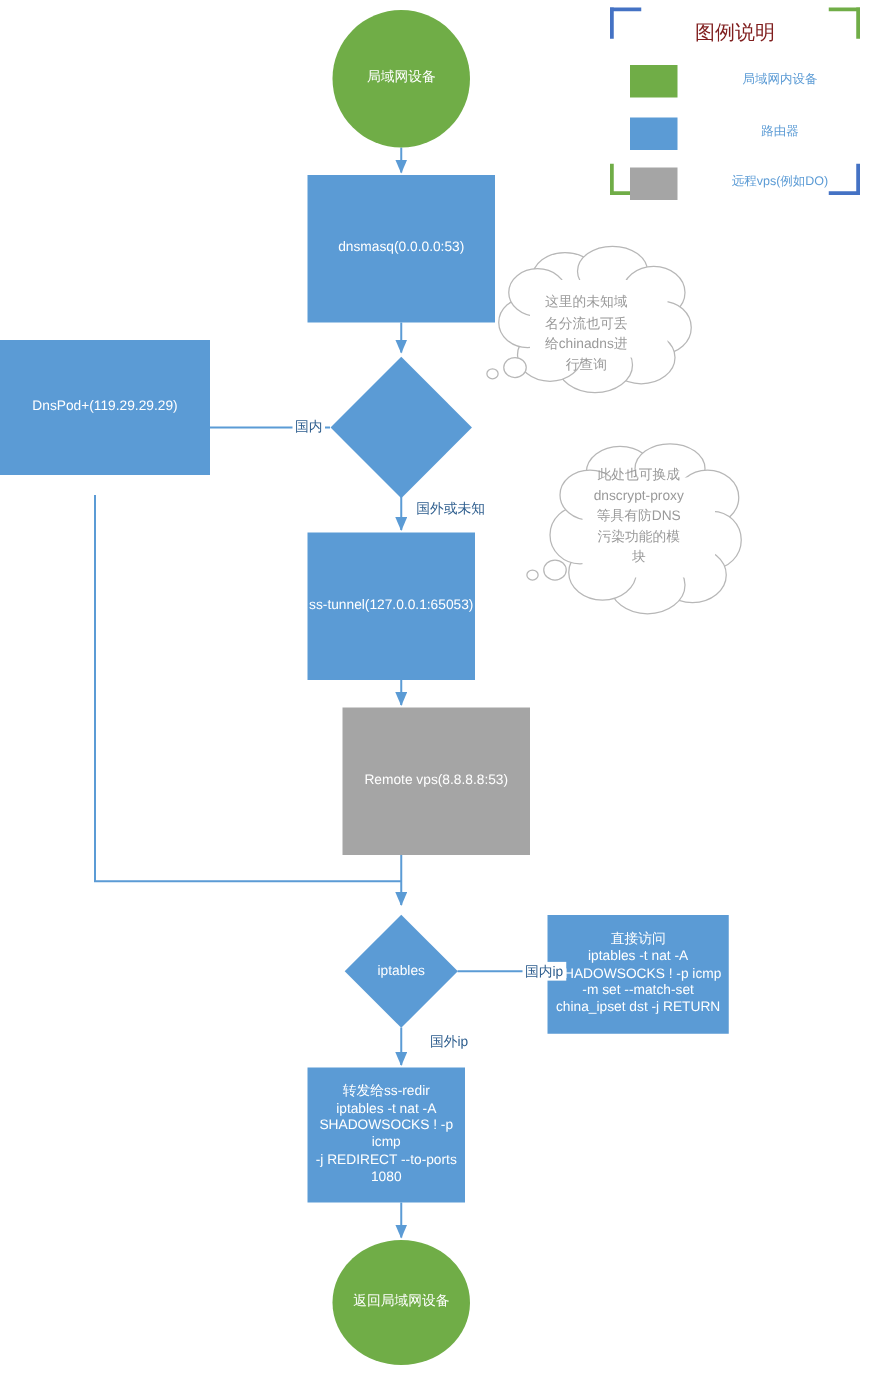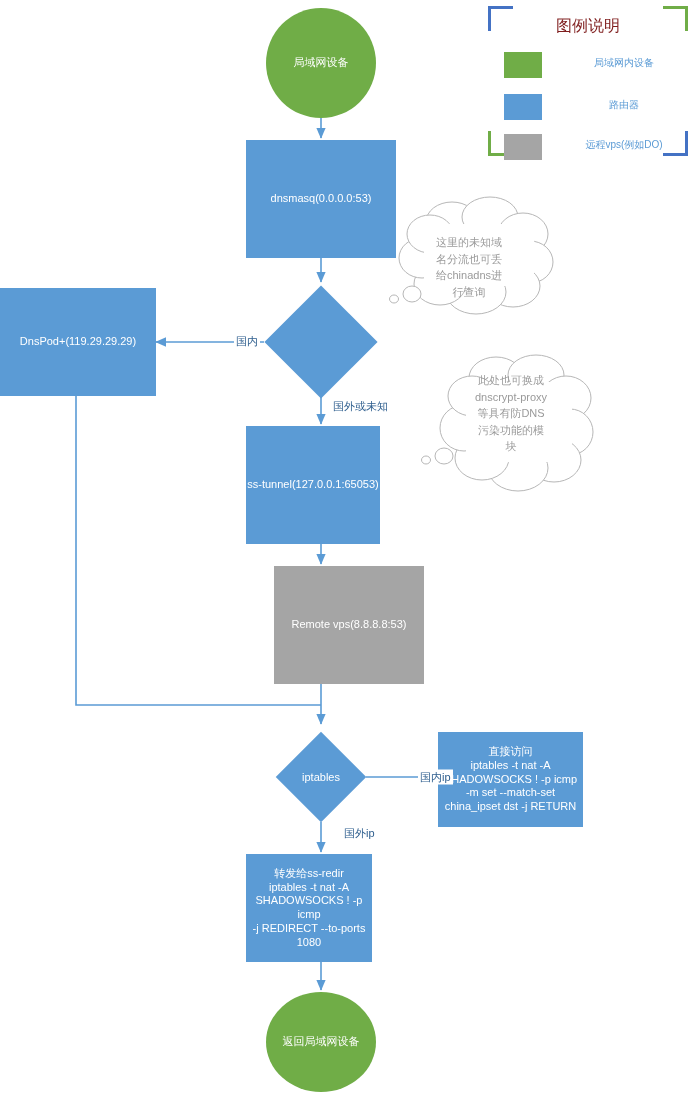--- a/index.html
+++ b/index.html
@@ -91,21 +91,21 @@
   </div>
 
   <div class="node box" style="left:246px;top:140px;width:150px;height:118px;">
     <span>dnsmasq(0.0.0.0:53)</span>
   </div>
 
   <div class="diamond-wrap" style="left:281px;top:302px;width:80px;height:80px;">
     <div class="diamond"></div>
   </div>
 
-  <div class="node box" style="left:0px;top:288px;width:156px;height:108px;">
+  <div class="node box" style="left:0px;top:272px;width:168px;height:108px;">
     <span>DnsPod+(119.29.29.29)</span>
   </div>
 
   <div class="node box" style="left:246px;top:426px;width:134px;height:118px;">
     <span>ss-tunnel(127.0.0.1:65053)</span>
   </div>
 
   <div class="node box gray" style="left:246px;top:566px;width:150px;height:118px;margin-left:28px;">
     <span>Remote vps(8.8.8.8:53)</span>
   </div>

